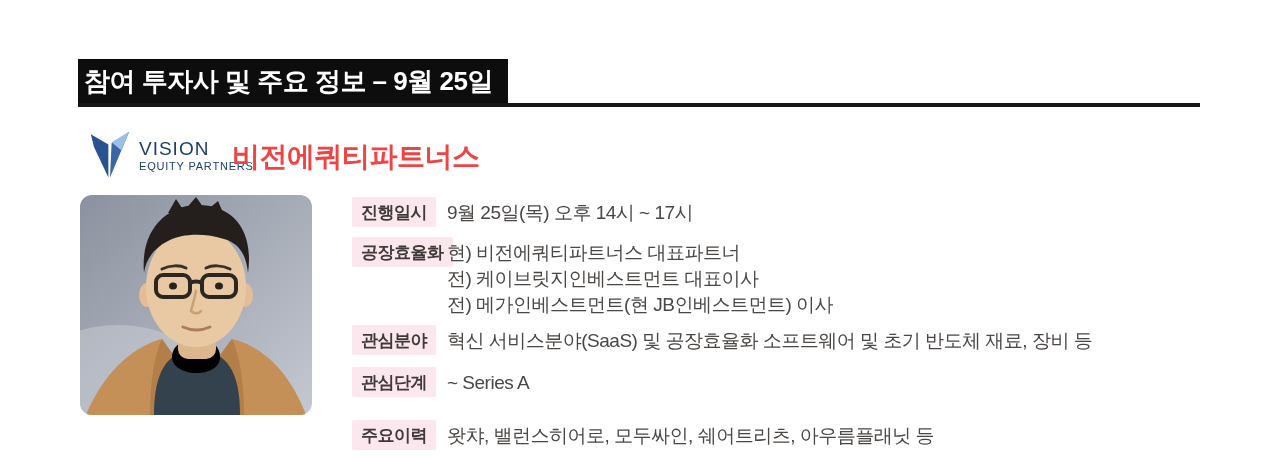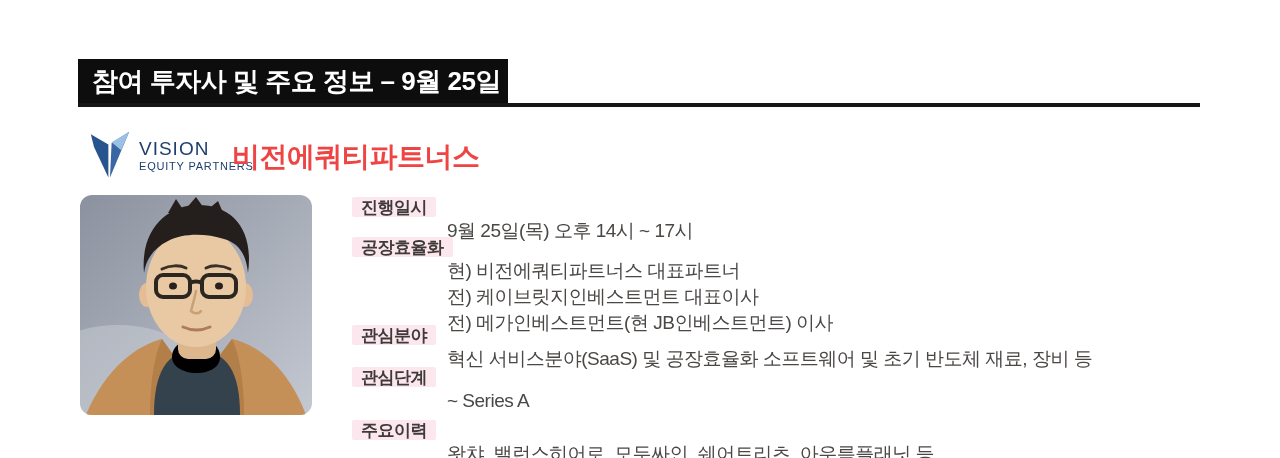--- a/index.html
+++ b/index.html
@@ -21,21 +21,21 @@
     background:#ffffff;
     overflow:hidden;
   }
   
   .title-bar{
     position:absolute;left:78px;top:59px;
     width:430px;height:44px;
     background:var(--title-bg);
     color:var(--title-text);
     display:flex;align-items:center;
-    padding:0 12px 0 14px;
+    padding:0 12px 0 6px;
     font-size:26px;font-weight:bold;
     letter-spacing:-0.5px;
     white-space:nowrap;
   }
   .title-underline{
     position:absolute;left:78px;top:103px;
     width:1122px;height:4px;
     background:#161616;
   }
   
@@ -76,27 +76,27 @@
   .info-rows{position:absolute;left:0;top:0;width:100%;height:100%;pointer-events:none;}
   .info-row{
     position:absolute;left:352px;
     display:flex;align-items:flex-start;
     pointer-events:auto;
   }
   .row1{top:197px;} .row2{top:237px;} .row3{top:325px;} .row4{top:367px;} .row5{top:420px;}
   .badge-col{width:95px;flex-shrink:0;}
   .badge{
     display:inline-flex;align-items:center;justify-content:center;
-    height:20px;padding:0 9px;border-radius:2px;
+    height:30px;padding:0 9px;border-radius:2px;
     background:var(--badge-bg);
     color:var(--badge-text);
     font-size:17px;font-weight:bold;
     letter-spacing:-0.5px;white-space:nowrap;
   }
-  .values{padding-top:3px;margin-top:18px;}
+  .values{padding-top:3px;}
   .value-line{
     font-size:19px;color:var(--value-text);
     line-height:26px;letter-spacing:-0.5px;
     white-space:nowrap;
   }
 </style>
 </head>
 <body>
 
 <div class="slide">

